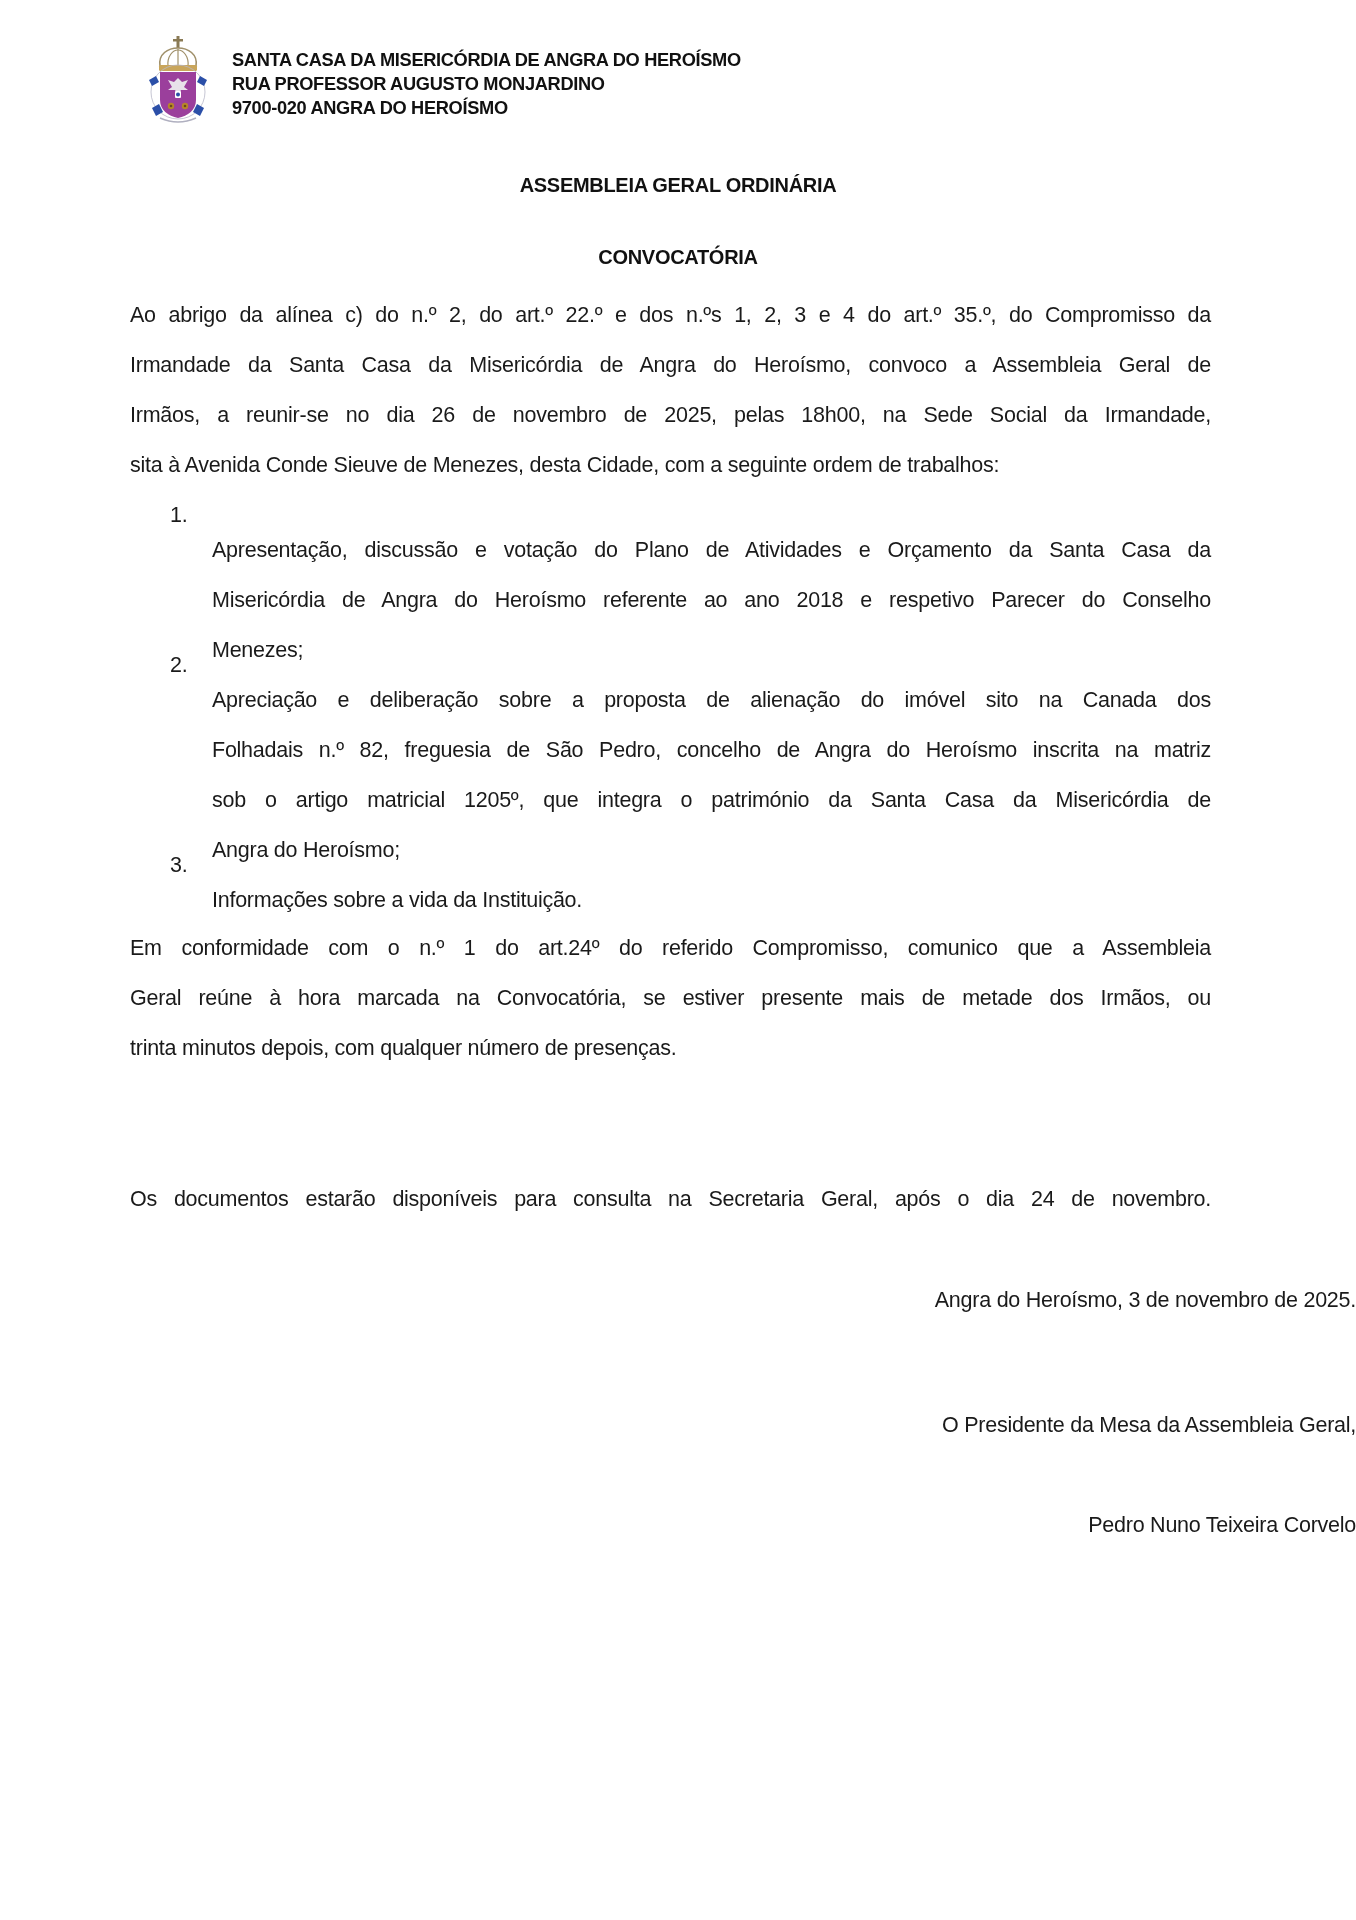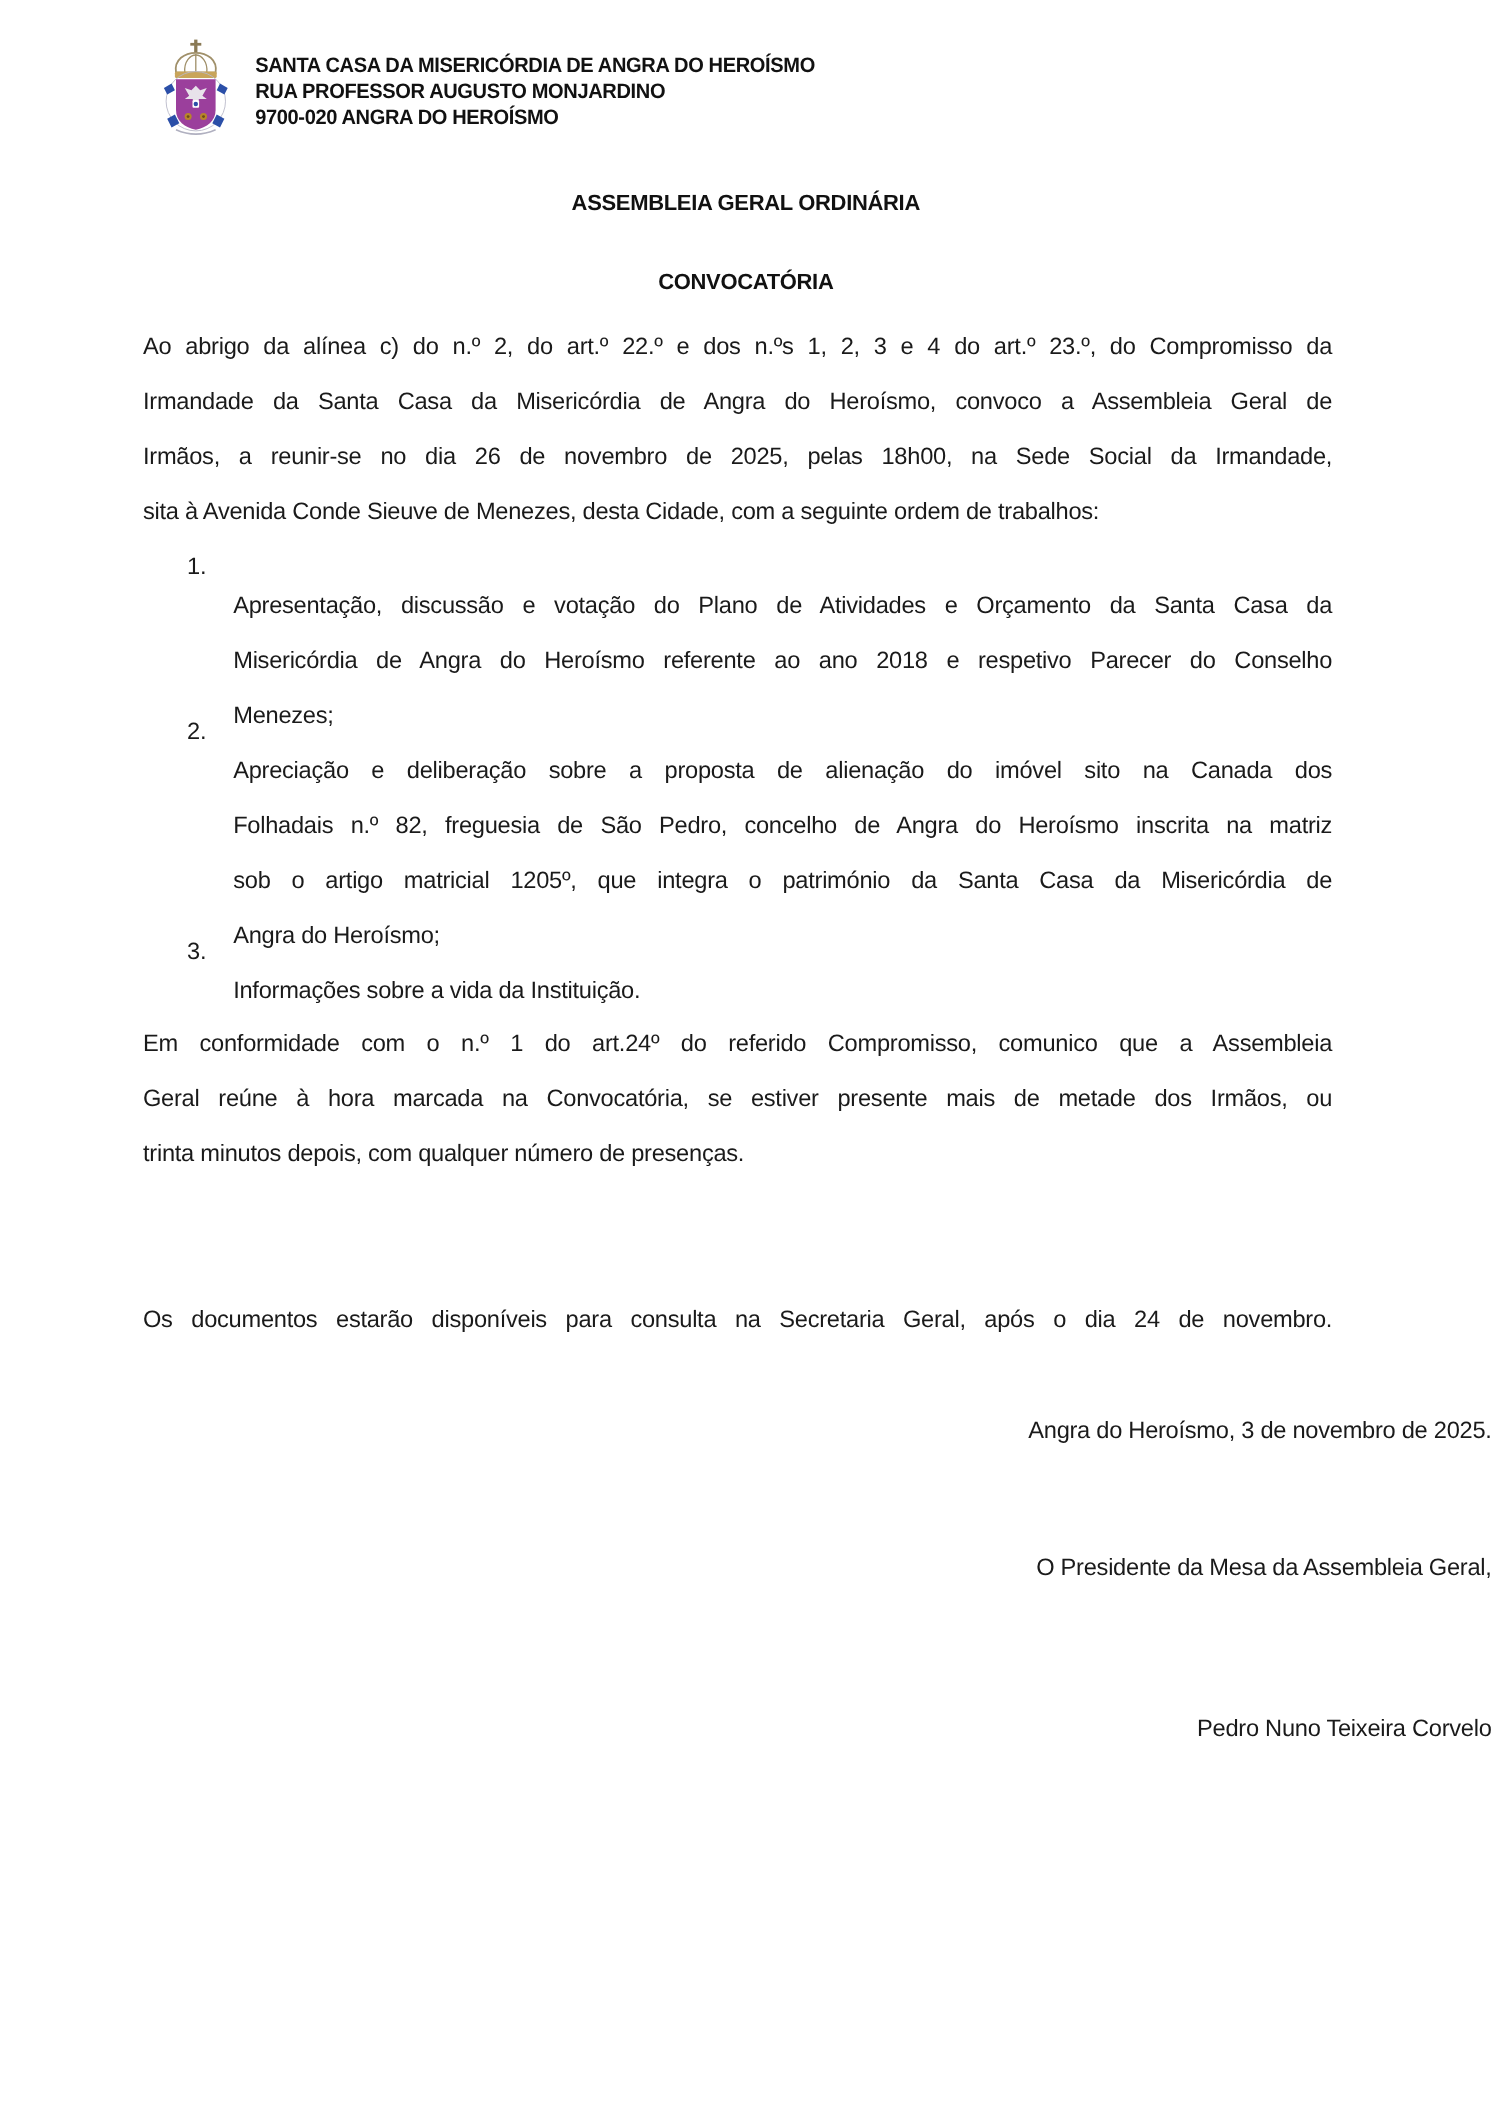--- a/index.html
+++ b/index.html
@@ -142,21 +142,21 @@
     <span class="lh-line">9700-020 ANGRA DO HEROÍSMO</span>
   </div>
 </div>
 
 <div class="title" id="title-1">ASSEMBLEIA GERAL ORDINÁRIA</div>
 <div class="title" id="title-2">CONVOCATÓRIA</div>
 
 <div class="body-text">
 
   <div>
-    <div class="line p-line" style="top:300px">Ao abrigo da alínea c) do n.º 2, do art.º 22.º e dos n.ºs 1, 2, 3 e 4 do art.º 23.º, do Compromisso da</div>
+    <div class="line p-line" style="top:300px">Ao abrigo da alínea c) do n.º 2, do art.º 22.º e dos n.ºs 1, 2, 3 e 4 do art.º 35.º, do Compromisso da</div>
     <div class="line p-line" style="top:350px">Irmandade da Santa Casa da Misericórdia de Angra do Heroísmo, convoco a Assembleia Geral de</div>
     <div class="line p-line" style="top:400px">Irmãos, a reunir-se no dia 26 de novembro de 2025, pelas 18h00, na Sede Social da Irmandade,</div>
     <div class="line p-line last" style="top:450px">sita à Avenida Conde Sieuve de Menezes, desta Cidade, com a seguinte ordem de trabalhos:</div>
   </div>
 
   <div>
     <div>
       <span class="li-num" style="top:500px">1.</span>
       <div class="line li-line" style="top:500px">Apresentação, discussão e votação do Plano de Atividades e Orçamento da Santa Casa da</div>
       <div class="line li-line" style="top:550px">Misericórdia de Angra do Heroísmo referente ao ano 2018 e respetivo Parecer do Conselho</div>
@@ -180,14 +180,14 @@
     <div class="line p-line" style="top:983px">Geral reúne à hora marcada na Convocatória, se estiver presente mais de metade dos Irmãos, ou</div>
     <div class="line p-line last" style="top:1033px">trinta minutos depois, com qualquer número de presenças.</div>
   </div>
 
   <div class="line p-line" style="top:1184px">Os documentos estarão disponíveis para consulta na Secretaria Geral, após o dia 24 de novembro.</div>
 
   <div class="center-line" style="top:1285px">Angra do Heroísmo, 3 de novembro de 2025.</div>
 
   <div class="center-line" style="top:1410px">O Presidente da Mesa da Assembleia Geral,</div>
 
-  <div class="center-line" style="top:1556px">Pedro Nuno Teixeira Corvelo</div>
+  <div class="center-line" style="top:1510px">Pedro Nuno Teixeira Corvelo</div>
 </div>
 
 </body></html>

